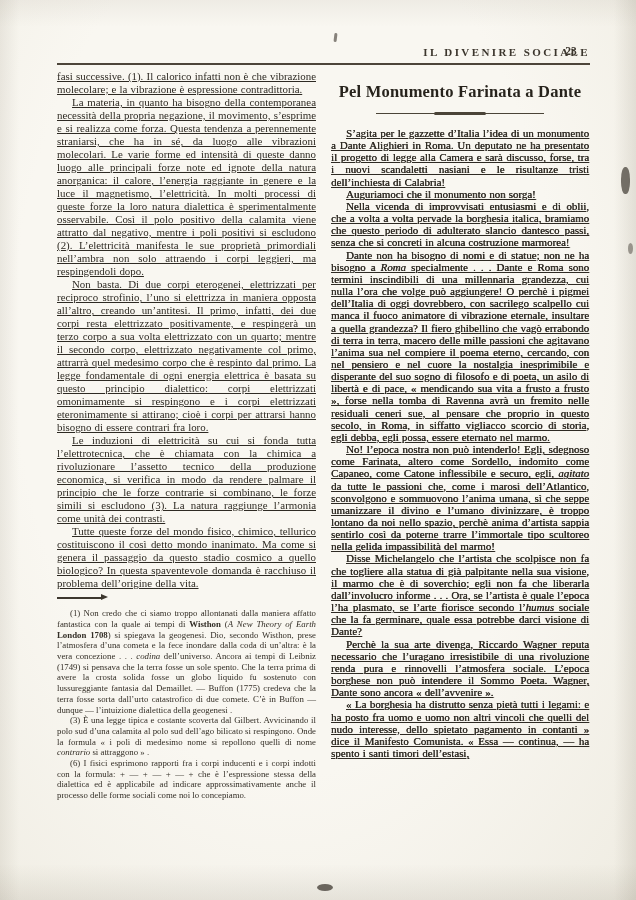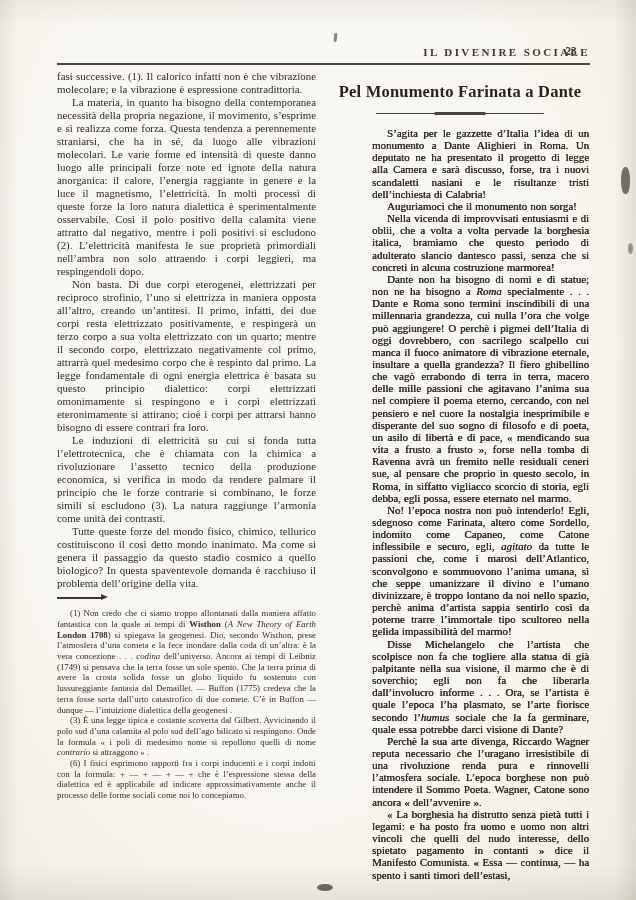--- a/index.html
+++ b/index.html
@@ -24,23 +24,24 @@
     position:absolute;top:45px;left:552px;width:38px;text-align:center;
     font-size:11.5px;font-weight:bold;color:#3c362d;
   }
   .head-rule{position:absolute;top:63px;left:57px;width:533px;height:2px;background:#4d453a;}
   
   .col-left{position:absolute;left:57px;top:70px;width:259px;}
   .col-right{position:absolute;left:331px;top:82px;width:258px;}
   .body-text p{
     margin:0;font-size:10.9px;line-height:13px;text-align:justify;text-indent:15px;
     word-spacing:0.4px;
+    text-decoration:underline;
   }
   .body-text p.noindent{text-indent:0;}
-  .col-right .body-text p{line-height:12.15px;text-shadow:0.35px 0 0 currentColor;margin-left:41px;}
+  .col-right .body-text p{line-height:12.15px;text-shadow:0.35px 0 0 currentColor;}
   .it{font-style:italic;}
   .bd{font-weight:bold;margin-top:40px;}
   
   .sig-row{display:flex;justify-content:space-between;align-items:baseline;margin-top:3px;padding-left:38px;}
   .sig-segue{font-style:italic;font-size:9px;color:#3a342c;}
   .sig-author{font-weight:bold;font-size:14.5px;letter-spacing:.3px;margin-right:14px;color:#2b261f;}
   
   .fn-sep{position:relative;width:44px;height:2.2px;background:#3d372e;margin:7px 0 9px 0;}
   .fn-sep::after{
     content:"";position:absolute;right:-7px;top:-2.6px;
@@ -96,21 +97,21 @@
 <div class="col-right">
   <h2 class="rc-title">Pel Monumento Farinata a Dante</h2>
   <div class="rc-ornament"></div>
   <div class="body-text">
       <p><span>S’agita per le gazzette d’Italia l’idea di un monumento a Dante Alighieri in Roma. Un deputato ne ha presentato il progetto di legge alla Camera e sarà discusso, forse, tra i nuovi scandaletti nasiani e le risultanze tristi dell’inchiesta di Calabria!</span></p>
       <p><span>Auguriamoci che il monumento non sorga!</span></p>
       <p><span>Nella vicenda di improvvisati entusiasmi e di oblii, che a volta a volta pervade la borghesia italica, bramiamo che questo periodo di adulterato slancio dantesco passi, senza che si concreti in alcuna costruzione marmorea!</span></p>
       <p><span>Dante non ha bisogno di nomi e di statue; non ne ha bisogno a </span><span class="it">Roma</span><span> specialmente . . . Dante e Roma sono termini inscindibili di una millennaria grandezza, cui nulla l’ora che volge può aggiungere! O perchè i pigmei dell’Italia di oggi dovrebbero, con sacrilego scalpello cui manca il fuoco animatore di vibrazione eternale, insultare a quella grandezza? Il fiero ghibellino che vagò errabondo di terra in terra, macero delle mille passioni che agitavano l’anima sua nel compiere il poema eterno, cercando, con nel pensiero e nel cuore la nostalgia inesprimibile e disperante del suo sogno di filosofo e di poeta, un asilo di libertà e di pace, « mendicando sua vita a frusto a frusto », forse nella tomba di Ravenna avrà un fremito nelle residuali ceneri sue, al pensare che proprio in questo secolo, in Roma, in siffatto vigliacco scorcio di storia, egli debba, egli possa, essere eternato nel marmo.</span></p>
       <p><span>No! l’epoca nostra non può intenderlo! Egli, sdegnoso come Farinata, altero come Sordello, indomito come Capaneo, come Catone inflessibile e securo, egli, </span><span class="it">agitato</span><span> da tutte le passioni che, come i marosi dell’Atlantico, sconvolgono e sommuovono l’anima umana, sì che seppe umanizzare il divino e l’umano divinizzare, è troppo lontano da noi nello spazio, perchè anima d’artista sappia sentirlo così da poterne trarre l’immortale tipo scultoreo nella gelida impassibilità del marmo!</span></p>
       <p><span>Disse Michelangelo che l’artista che scolpisce non fa che togliere alla statua di già palpitante nella sua visione, il marmo che è di soverchio; egli non fa che liberarla dall’involucro informe . . . Ora, se l’artista è quale l’epoca l’ha plasmato, se l’arte fiorisce secondo l’</span><span class="it">humus</span><span> sociale che la fa germinare, quale essa potrebbe darci visione di Dante?</span></p>
-      <p><span>Perchè la sua arte divenga, Riccardo Wagner reputa necessario che l’uragano irresistibile di una rivoluzione renda pura e rinnovelli l’atmosfera sociale. L’epoca borghese non può intendere il Sommo Poeta. Wagner, Catone sono ancora « dell’avvenire ».</span></p>
+      <p><span>Perchè la sua arte divenga, Riccardo Wagner reputa necessario che l’uragano irresistibile di una rivoluzione renda pura e rinnovelli l’atmosfera sociale. L’epoca borghese non può intendere il Sommo Poeta. Wagner, Dante sono ancora « dell’avvenire ».</span></p>
       <p><span>« La borghesia ha distrutto senza pietà tutti i legami: e ha posto fra uomo e uomo non altri vincoli che quelli del nudo interesse, dello spietato pagamento in contanti » dice il Manifesto Comunista. « Essa — continua, — ha spento i santi timori dell’estasi,</span></p>
     </div>
 </div>
 
 <div class="speck speck-1"></div>
 <div class="speck speck-2"></div>
 <div class="speck speck-3"></div>
 <div class="speck speck-4"></div>
 
 </body></html>

